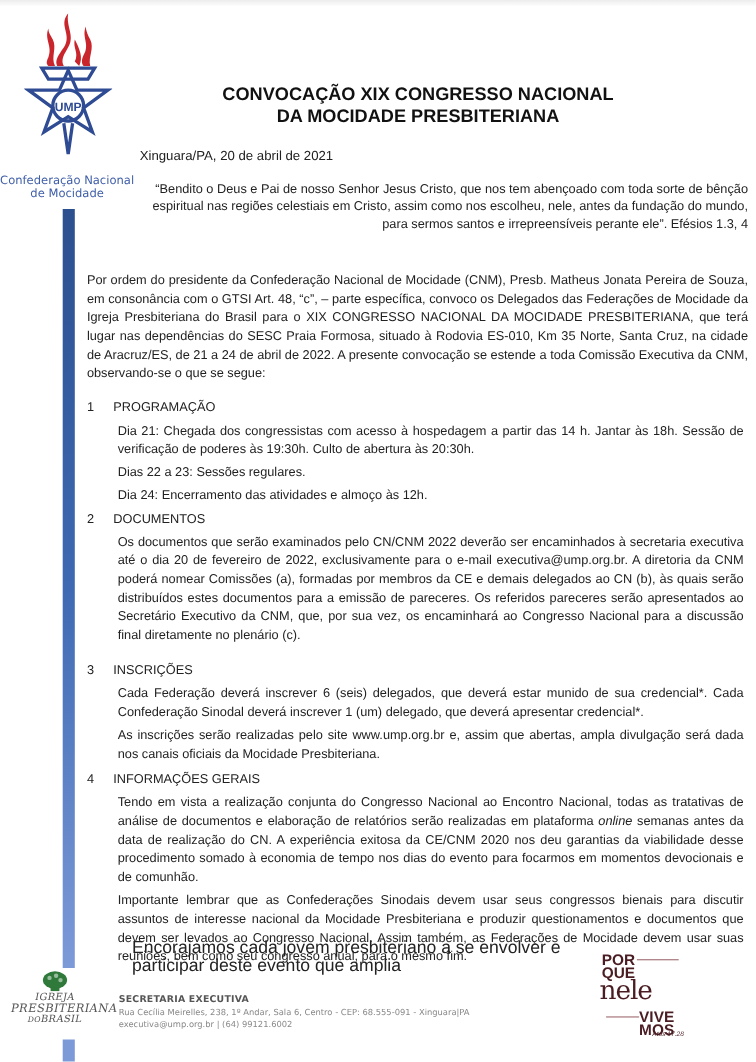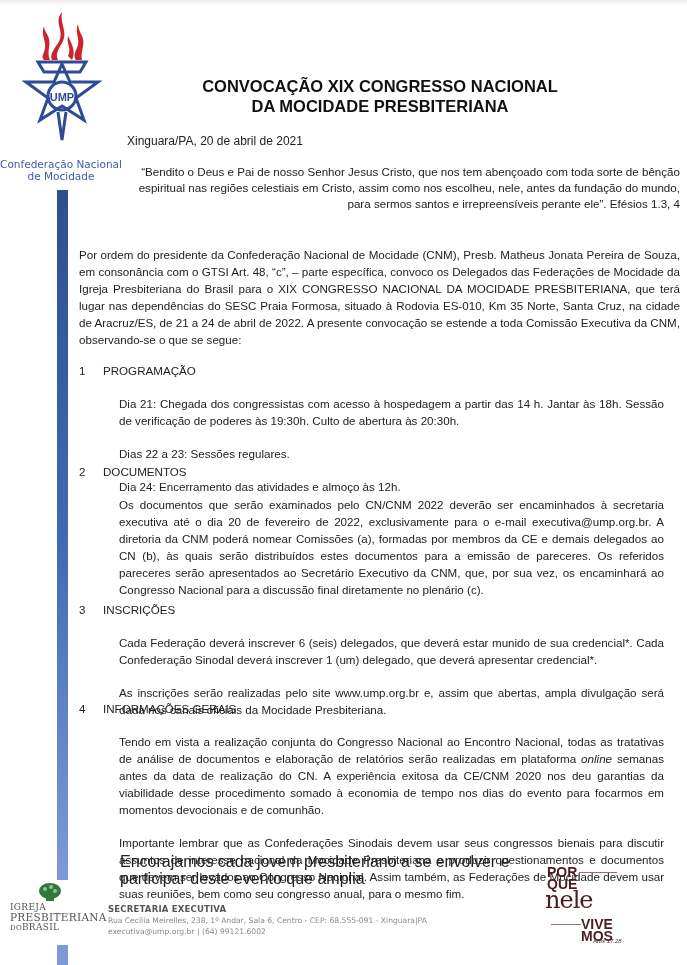--- a/index.html
+++ b/index.html
@@ -11,24 +11,24 @@
   .vbar2{position:absolute;left:57px;top:945px;width:11px;height:20px;background:#7d9ad8;}
   .title{position:absolute;left:170px;top:64px;width:420px;text-align:center;font-weight:bold;font-size:16.5px;line-height:20px;color:#111;margin-top:12px;}
   .dateline{position:absolute;left:127px;top:134px;font-size:12px;}
   .epigraph{position:absolute;left:124px;top:164px;width:556px;text-align:right;font-size:11.6px;line-height:16px;}
   .epigraph div{white-space:nowrap;text-align:right;}
   .intro{position:absolute;left:79px;top:246px;width:601px;text-align:justify;font-size:11.6px;line-height:17px;}
   .section{position:absolute;left:79px;width:601px;font-size:11.6px;line-height:17px;}
   .section .num{position:absolute;left:0;top:0;width:20px;}
   .section .head{position:absolute;left:24px;top:0;}
   .section .body{position:absolute;left:24px;top:17px;width:577px;text-align:justify;}
-  .section p{margin:16px;}
+  .section p{margin:4px;}
   .closing{position:absolute;left:120px;top:853px;width:440px;font-size:16px;line-height:17px;}
   .closing p{margin:0;}
-  .ipb-logo{position:absolute;left:10px;top:882px;width:80px;height:60px;text-align:left;}
+  .ipb-logo{position:absolute;left:10px;top:882px;width:80px;height:60px;text-align:center;font-style:italic;}
   .ipb-tree{display:block;margin:0 auto;width:24px;height:20px;}
   .ipb-text{font-family:"DejaVu Serif",serif;color:#555;font-size:9px;line-height:10px;letter-spacing:0.3px;}
   .ipb-text .big{font-size:10.5px;}
   .footer{position:absolute;left:108px;top:904px;font-family:"DejaVu Sans",sans-serif;color:#888;font-size:7.6px;line-height:11px;}
   .footer .head{color:#555;font-weight:bold;font-size:8.5px;letter-spacing:0.2px;}
   .motto{position:absolute;left:543px;top:862px;width:80px;height:88px;color:#4a1d23;}
   .motto .w{position:absolute;font-weight:bold;font-size:14px;line-height:13px;}
   .motto .script{position:absolute;left:2px;top:24px;font-family:"DejaVu Serif",serif;font-size:24px;letter-spacing:-1px;}
   .motto .ref{position:absolute;left:50px;top:76px;font-style:italic;font-size:6px;}
   .motto .line{position:absolute;height:1px;background:#a06a70;}

